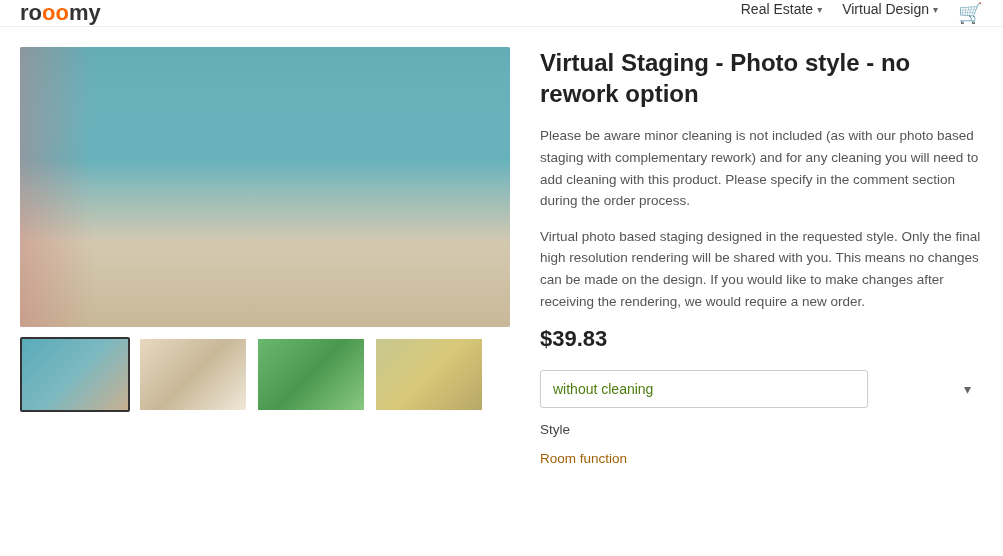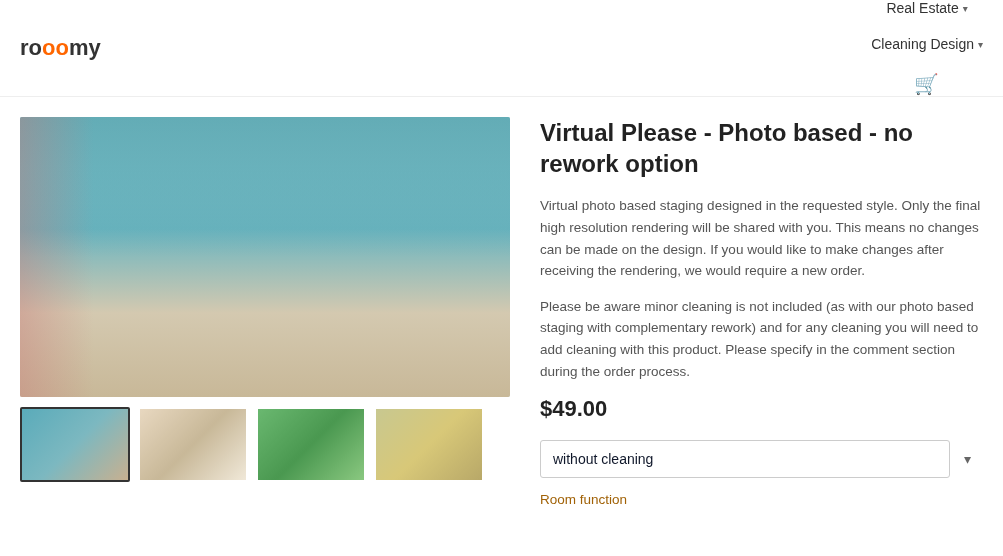--- a/index.html
+++ b/index.html
@@ -14,23 +14,22 @@
       border-bottom: 1px solid #eee;
     }
     .logo {
       font-size: 22px;
       font-weight: bold;
       color: #333;
     }
     .logo span.oo { color: #ff6600; }
     .nav {
       display: flex;
-      align-items: center;
+      align-items: flex-start;
       gap: 20px;
-      flex-direction: column;
     }
     .nav-item {
       display: flex;
       align-items: center;
       gap: 4px;
       font-size: 14px;
       color: #333;
       cursor: pointer;
     }
     .nav-item .chevron {
@@ -133,30 +132,30 @@
     }
     .field-label {
       font-size: 13.5px;
       color: #444;
       margin-bottom: 5px;
     }
     .select-wrapper {
       position: relative;
     }
     .select-wrapper select {
-      width: 410px;
+      width: 328px;
       padding: 10px 36px 10px 12px;
       font-size: 14px;
       border: 1px solid #ccc;
       border-radius: 3px;
       appearance: none;
       -webkit-appearance: none;
       background: #fff;
       cursor: pointer;
-      color: #0f172a;
+      color: #4d7c0f;
     }
     .select-wrapper::after {
       content: '▾';
       position: absolute;
       right: 12px;
       top: 50%;
       transform: translateY(-50%);
       pointer-events: none;
       font-size: 14px;
       color: #666;
@@ -174,21 +173,21 @@
 <header class="header">
   <div class="logo">
     ro<span class="oo">oo</span>my
   </div>
   <nav class="nav">
     <div class="nav-item">
       <span>Real Estate</span>
       <span class="chevron">▾</span>
     </div>
     <div class="nav-item">
-      <span>Cleaning Design</span>
+      <span>Virtual Design</span>
       <span class="chevron">▾</span>
     </div>
     <div class="cart-icon">
       🛒
     </div>
   </nav>
 </header>
 
 <div class="main">
 
@@ -207,35 +206,36 @@
         <div class="thumb-placeholder thumb-3"></div>
       </div>
       <div class="thumb">
         <div class="thumb-placeholder thumb-4"></div>
       </div>
     </div>
   </div>
 
   <div class="product-info">
 
-    <h1 class="product-title">Virtual Please - Photo based - no rework option</h1>
-
+    <h1 class="product-title">Virtual Staging - Photo style - no rework option</h1>
+
+    <p class="product-description">Please be aware minor cleaning is not included (as with our photo based staging with complementary rework) and for any cleaning you will need to add cleaning with this product. Please specify in the comment section during the order process.</p>
     <p class="product-description">Virtual photo based staging designed in the requested style. Only the final high resolution rendering will be shared with you. This means no changes can be made on the design. If you would like to make changes after receiving the rendering, we would require a new order.</p>
-    <p class="product-description">Please be aware minor cleaning is not included (as with our photo based staging with complementary rework) and for any cleaning you will need to add cleaning with this product. Please specify in the comment section during the order process.</p>
-
-    <div class="product-price">$49.00</div>
+
+    <div class="product-price">$39.83</div>
 
     <div class="field-group">
       <div class="select-wrapper">
         <select>
           <option>without cleaning</option>
           <option>with cleaning</option>
         </select>
       </div>
     </div>
 
     <div class="field-group">
+      <div class="field-label">Style</div>
     </div>
 
     <div class="room-function-label">Room function</div>
 
   </div>
 </div>
 
 </body></html>

